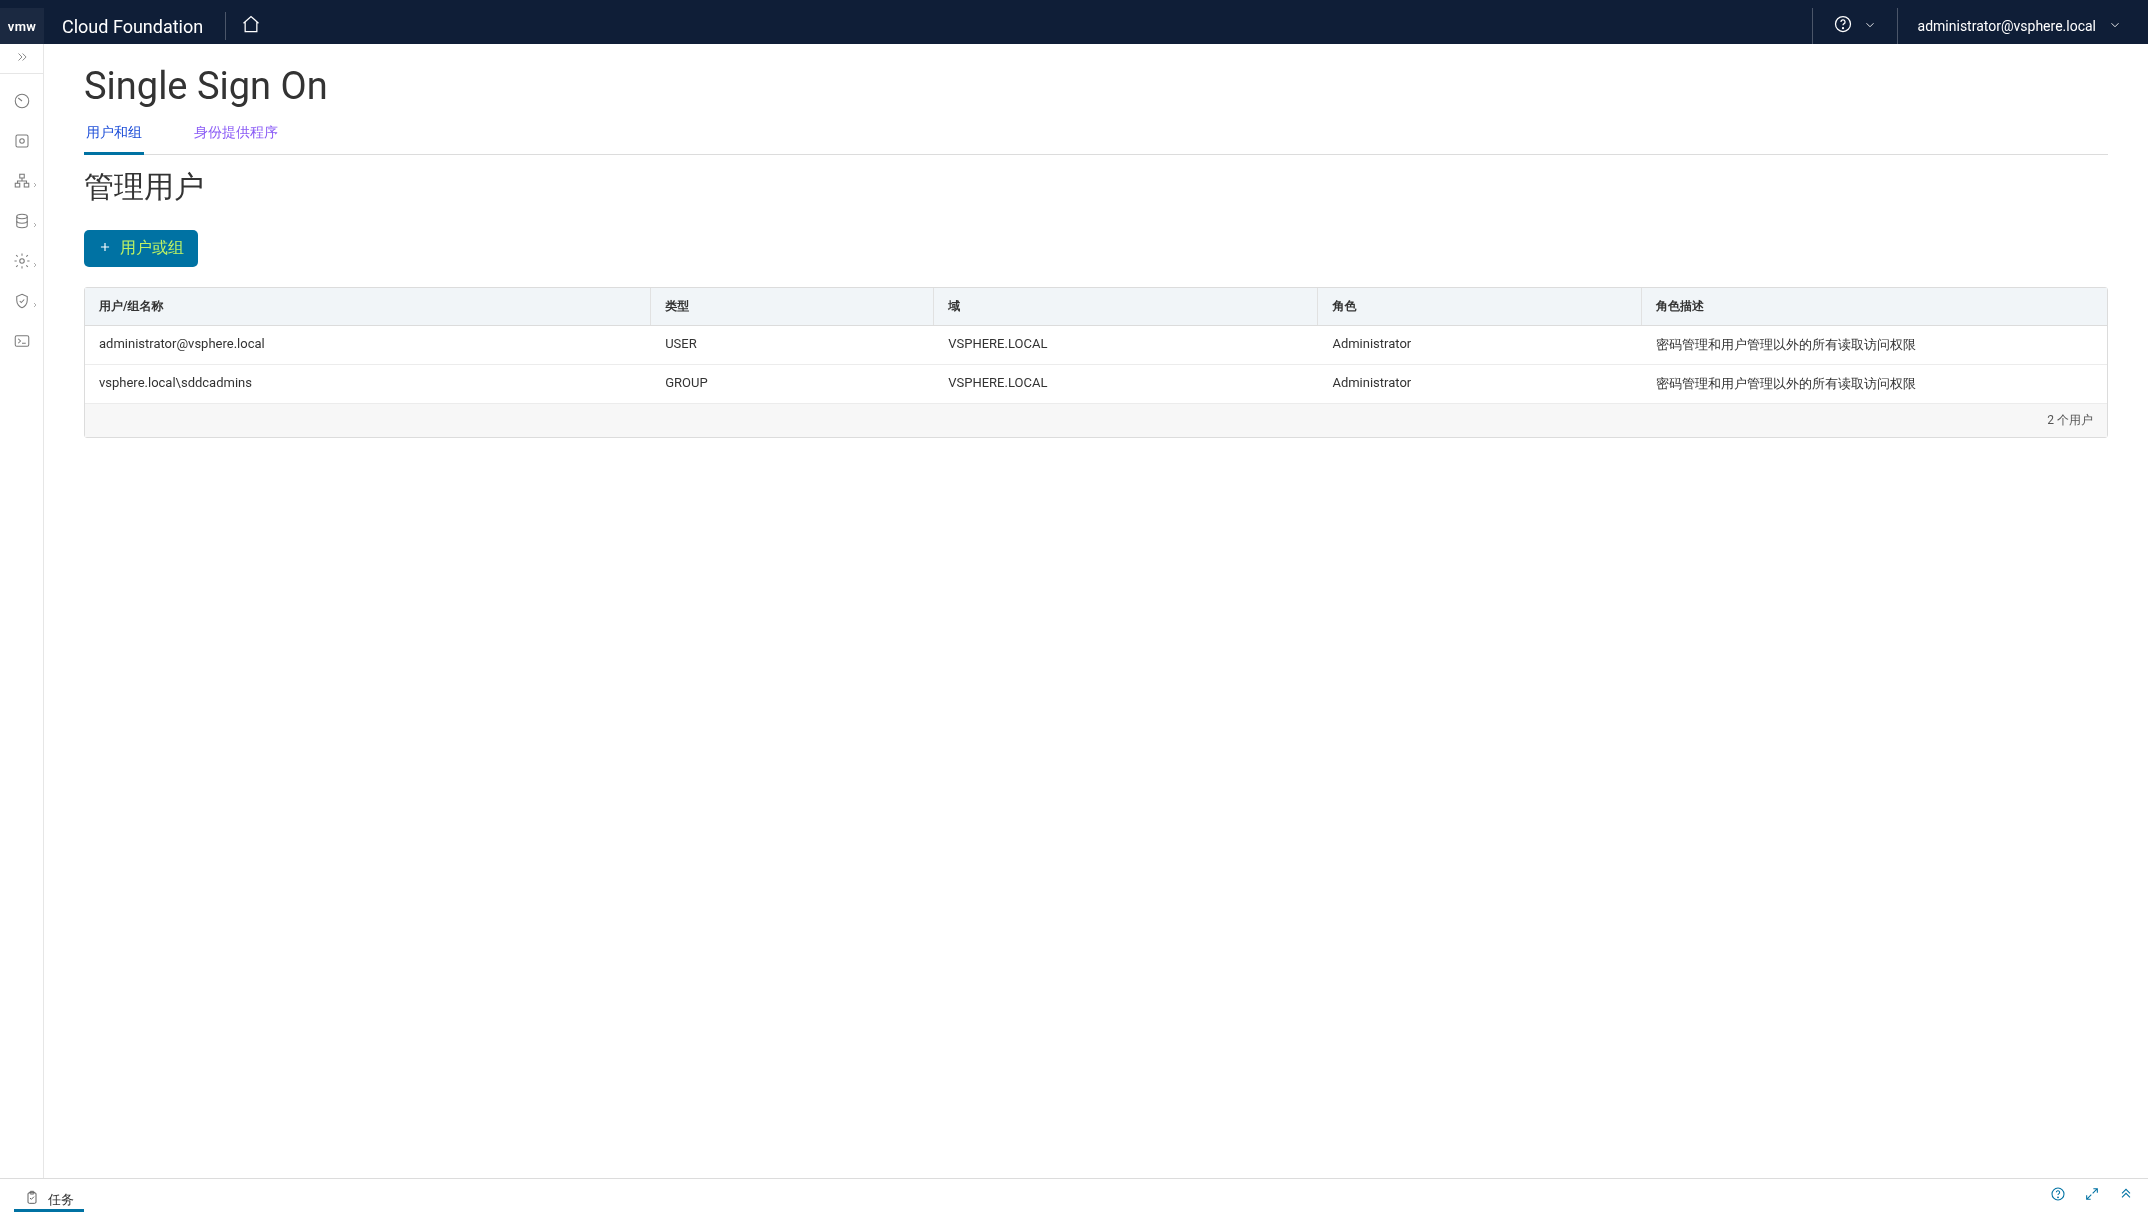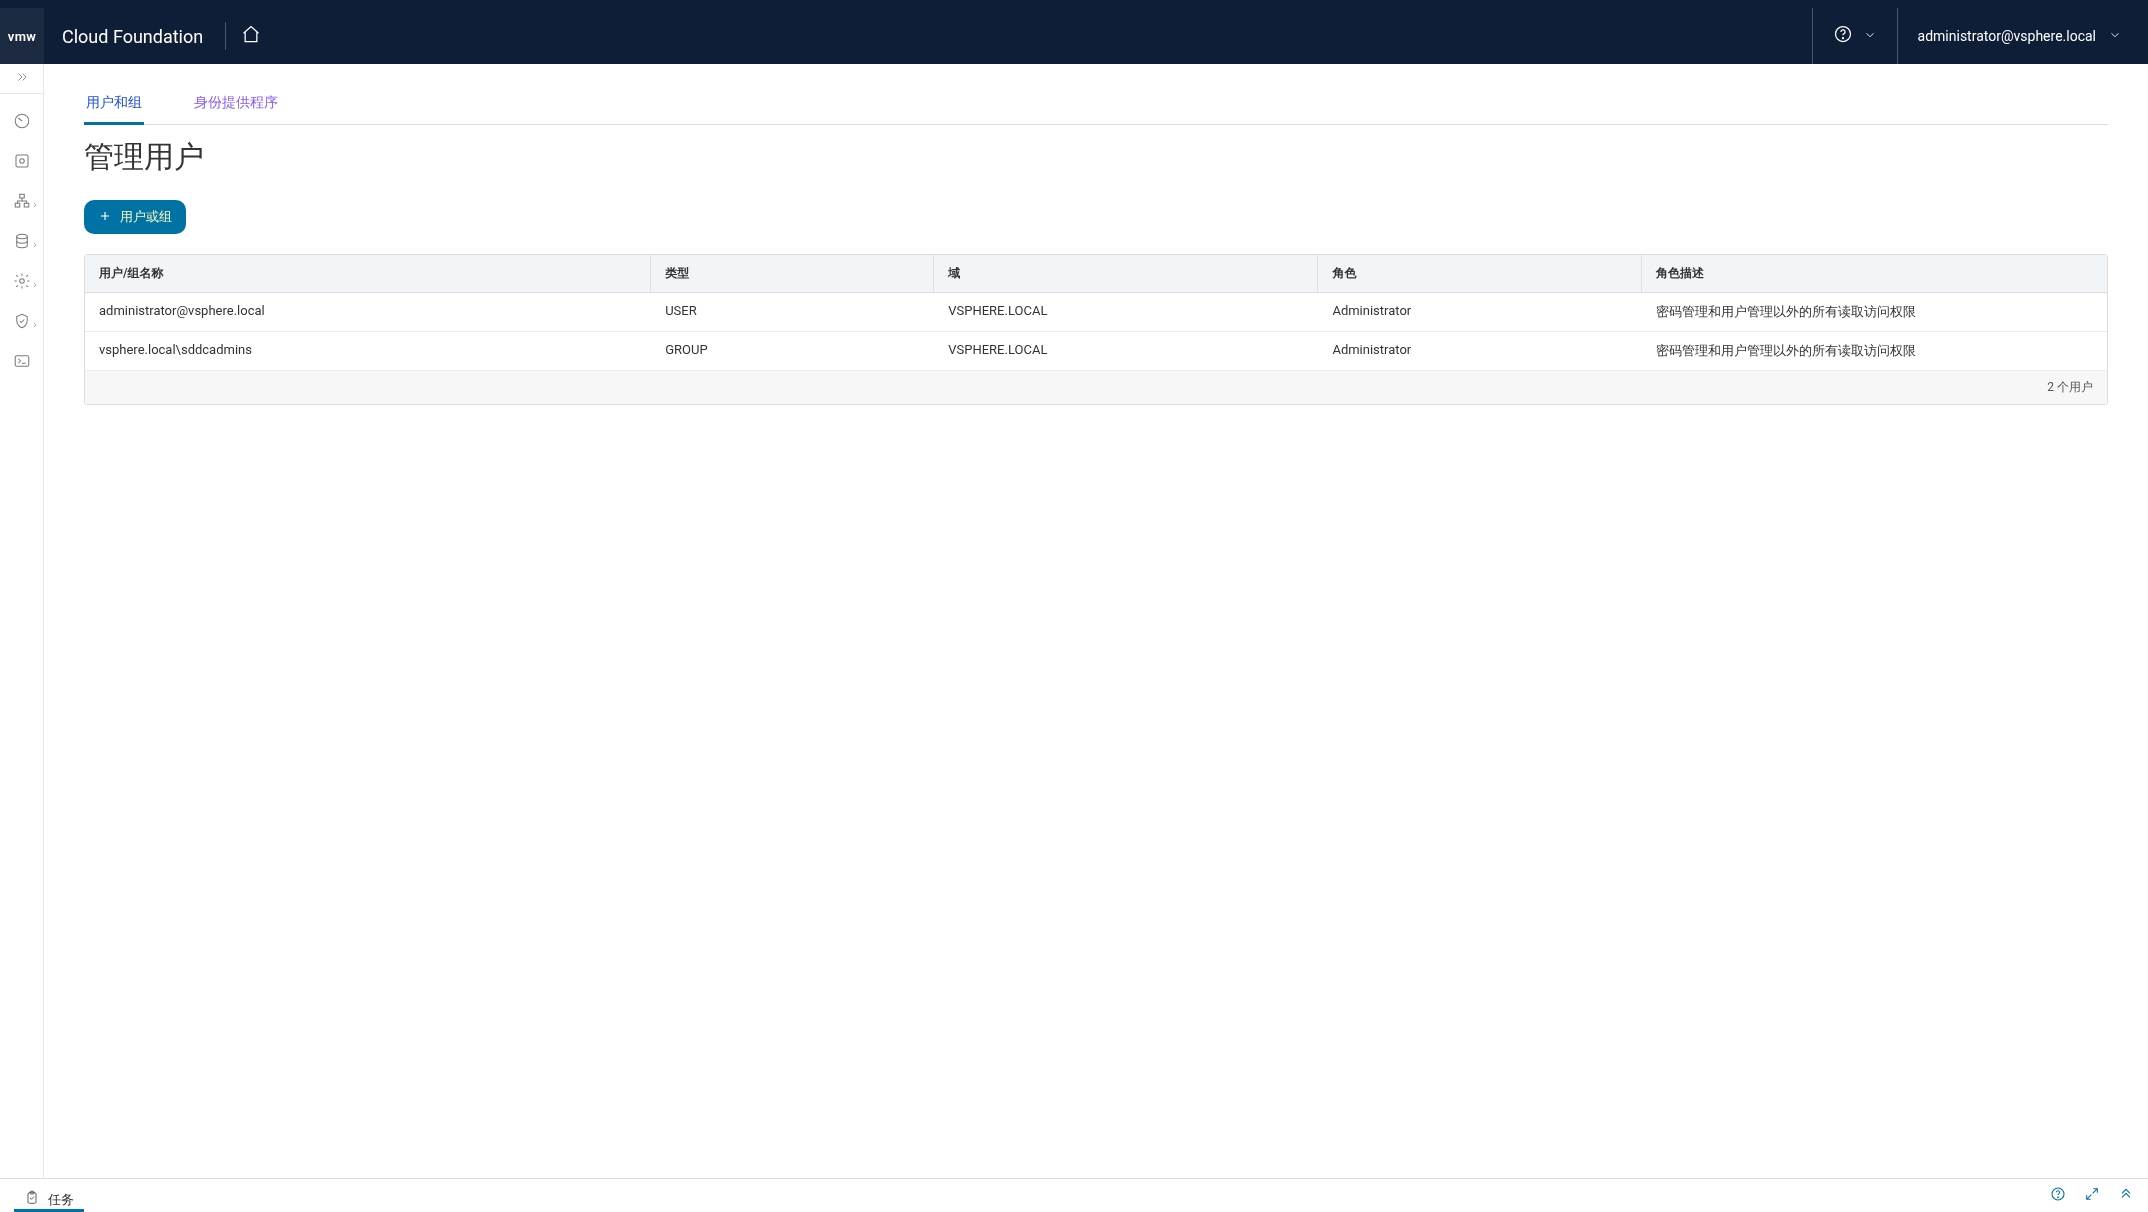--- a/index.html
+++ b/index.html
@@ -14,21 +14,21 @@
       overflow: hidden;
     }
     body {
       display: flex;
       flex-direction: column;
       background: #fff;
     }
 
     
     .topbar {
-      height: 64px;
+      height: 44px;
       background: #0f1e37;
       color: #fff;
       display: flex;
       align-items: center;
       padding: 8px 16px 0 0;
       flex-shrink: 0;
     }
     .topbar-left {
       display: flex;
       align-items: center;
@@ -179,25 +179,25 @@
       font-size: 30px;
       font-weight: 400;
       color: #333;
       margin: 12px 0 22px 0;
     }
     .add-btn {
       display: inline-flex;
       align-items: center;
       gap: 8px;
       background: #0072a3;
-      color: #fef9c3;
+      color: #bef264;
       border: none;
       padding: 8px 14px;
-      font-size: 13px;
-      border-radius: 10px;
+      font-size: 16px;
+      border-radius: 5px;
       cursor: pointer;
       margin-bottom: 20px;
     }
     .add-btn svg { width: 14px; height: 14px; stroke: #fff; fill: none; stroke-width: 2; }
 
     
     .table {
       width: 100%;
       border: 1px solid #dcdcdc;
       border-radius: 3px;
@@ -389,20 +389,21 @@
           <svg viewBox="0 0 24 24">
               <rect x="3" y="5" width="18" height="14" rx="2"></rect>
               <path d="M7 9l3 3-3 3M12 15h5"></path>
             </svg>
         </span>
       </div>
     </div>
   </div>
 
   <div class="main">
+    <h1 class="page-title">Single Sign On</h1>
 
     <div class="tabs">
       <div class="tab active">用户和组</div>
       <div class="tab">身份提供程序</div>
     </div>
 
     <h2 class="section-title">管理用户</h2>
 
     <button class="add-btn">
       <span>

